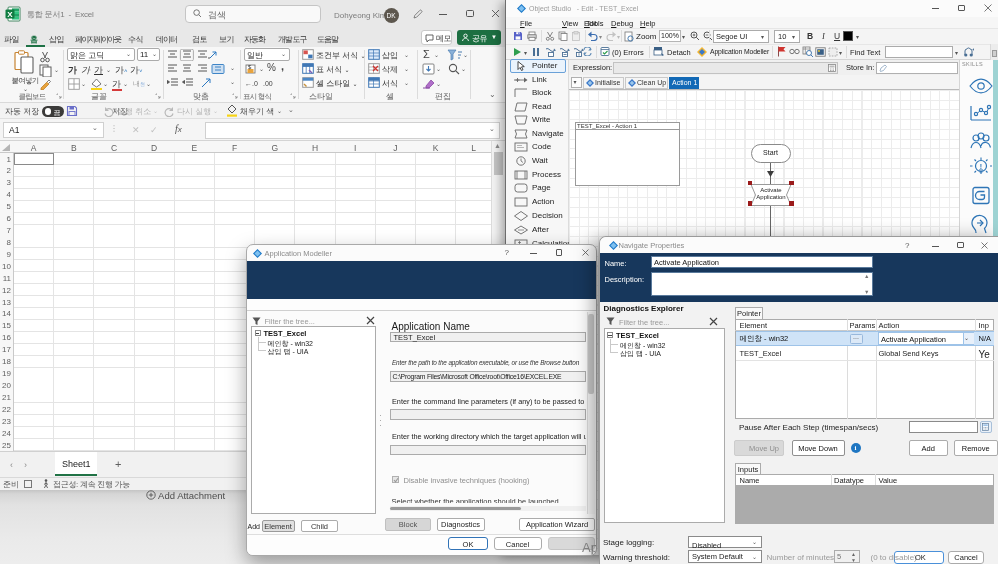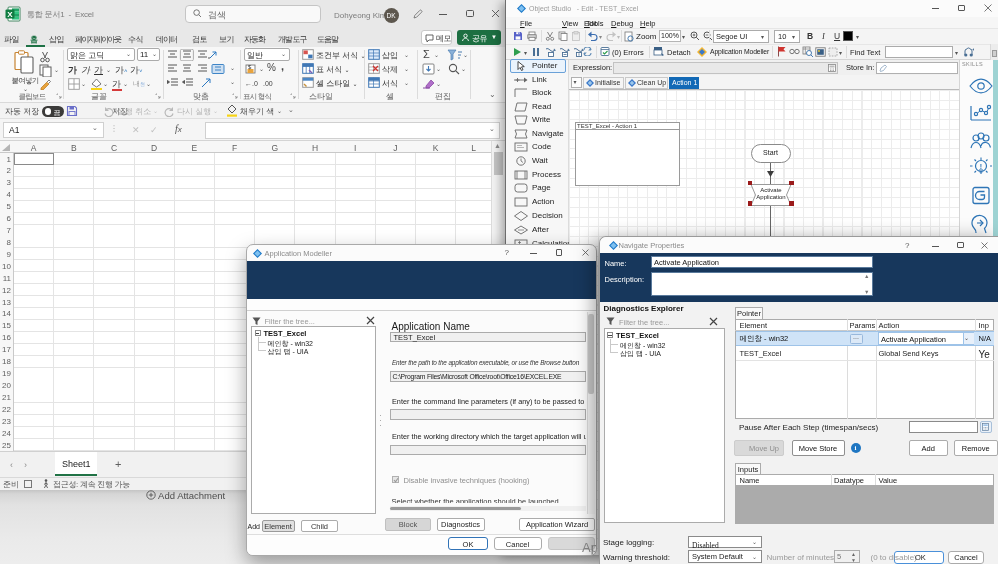--- a/index.html
+++ b/index.html
@@ -903,42 +903,42 @@
   <div class="ab" style="left:379.5px;top:183.5px;width:12px;height:12px;background:#eaf1f9;border:1px solid #a9c0d9;border-radius:2px;"></div>
   <svg class="ab" style="left:382px;top:186px" width="7" height="8" viewBox="0 0 7 8">
       <rect x="0.5" y="0.5" width="6" height="7" fill="#fff" stroke="#5a7a9c" stroke-width="0.7"></rect>
       <rect x="1.3" y="1.3" width="4.4" height="1.8" fill="#9ec3e8"></rect>
       <path d="M1.5 4.5h1M3 4.5h1M4.5 4.5h1M1.5 6h1M3 6h1M4.5 6h1" stroke="#5a7a9c" stroke-width="0.6"></path>
     </svg>
 
   <div class="ab" style="left:133.5px;top:202.5px;width:50.5px;height:16.5px;background:#d9d9d9;border:1px solid #cccccc;border-radius:2px;"></div>
   <div class="tx" style="left:133.5px;top:206.5px;width:61px;text-align:center;font-size:7.5px;color:#8f8f8f;">Move Up</div>
   <div class="ab" style="left:191.5px;top:202.5px;width:53px;height:16.5px;background:#fff;border:1px solid #8f8f8f;border-radius:2px;"></div>
-  <div class="tx" style="left:191.5px;top:206.5px;width:53px;text-align:center;font-size:7.5px;color:#111;">Move Store</div>
+  <div class="tx" style="left:191.5px;top:206.5px;width:53px;text-align:center;font-size:7.5px;color:#111;">Move Down</div>
   <div class="ab" style="left:250.5px;top:205.5px;width:10px;height:10px;border-radius:50%;background:#1f76c2;"></div>
   <div class="tx" style="left:250.5px;top:207px;width:10px;text-align:center;font-size:7px;color:#fff;font-weight:bold;font-family:'Liberation Serif',serif;">i</div>
   <div class="ab" style="left:309px;top:202.5px;width:38.5px;height:16.5px;background:#fff;border:1px solid #ababab;border-radius:2px;"></div>
   <div class="tx" style="left:309px;top:206.5px;width:38.5px;text-align:center;font-size:7.5px;color:#111;">Add</div>
   <div class="ab" style="left:353.5px;top:202.5px;width:44.5px;height:16.5px;background:#fff;border:1px solid #ababab;border-radius:2px;"></div>
   <div class="tx" style="left:353.5px;top:206.5px;width:44.5px;text-align:center;font-size:7.5px;color:#111;">Remove</div>
 
   <div class="ab" style="left:135px;top:225.5px;width:26px;height:11px;background:#f9f9f9;border:1px solid #ababab;border-bottom:none;"></div>
   <div class="tx" style="left:135px;top:227.5px;width:26px;text-align:center;font-size:7.5px;color:#222;">Inputs</div>
 
   <div class="ab" style="left:135px;top:236.5px;width:259px;height:50px;background:#fff;border:1px solid #ababab;"></div>
   <div class="tx" style="left:139.5px;top:239px;font-size:7.5px;color:#222;">Name</div>
   <div class="tx" style="left:234px;top:239px;font-size:7.5px;color:#222;">Datatype</div>
   <div class="tx" style="left:278.5px;top:239px;font-size:7.5px;color:#222;">Value</div>
   <div class="ab" style="left:230.5px;top:236.5px;width:1px;height:11px;background:#dcdcdc;"></div>
   <div class="ab" style="left:274.5px;top:236.5px;width:1px;height:11px;background:#dcdcdc;"></div>
   <div class="ab" style="left:135.5px;top:247.5px;width:258px;height:38.5px;background:#ababab;"></div>
 
   <div class="tx" style="left:3px;top:301px;font-size:8px;color:#222;">Stage logging:</div>
   <div class="ab" style="left:88px;top:298.5px;width:74px;height:12.5px;background:#fff;border:1px solid #8a8a8a;"></div>
-  <div class="tx" style="left:92px;top:304px;font-size:7.5px;color:#222;font-family:Liberation Serif, serif;">Disabled</div>
+  <div class="tx" style="left:92px;top:304px;font-size:7.5px;color:#222;">Disabled</div>
   <div class="tx" style="left:152px;top:301px;font-size:6px;color:#555;">⌄</div>
   <div class="tx" style="left:3px;top:315.5px;font-size:8px;color:#222;">Warning threshold:</div>
   <div class="ab" style="left:88px;top:313px;width:74px;height:12.5px;background:#fff;border:1px solid #8a8a8a;"></div>
   <div class="tx" style="left:92px;top:315px;font-size:7.5px;color:#222;">System Default</div>
   <div class="tx" style="left:152px;top:315.5px;font-size:6px;color:#555;">⌄</div>
   <div class="tx" style="left:166.5px;top:315.5px;font-size:8px;color:#9a9a9a;">Number of minutes</div>
   <div class="ab" style="left:233.5px;top:313px;width:26px;height:12.5px;background:#f0f0f0;border:1px solid #ababab;"></div>
   <div class="tx" style="left:237px;top:315px;font-size:7.5px;color:#777;">5</div>
   <div class="tx" style="left:251px;top:313.5px;font-size:5px;color:#666;">▲</div>
   <div class="tx" style="left:251px;top:319.5px;font-size:5px;color:#666;">▼</div>

